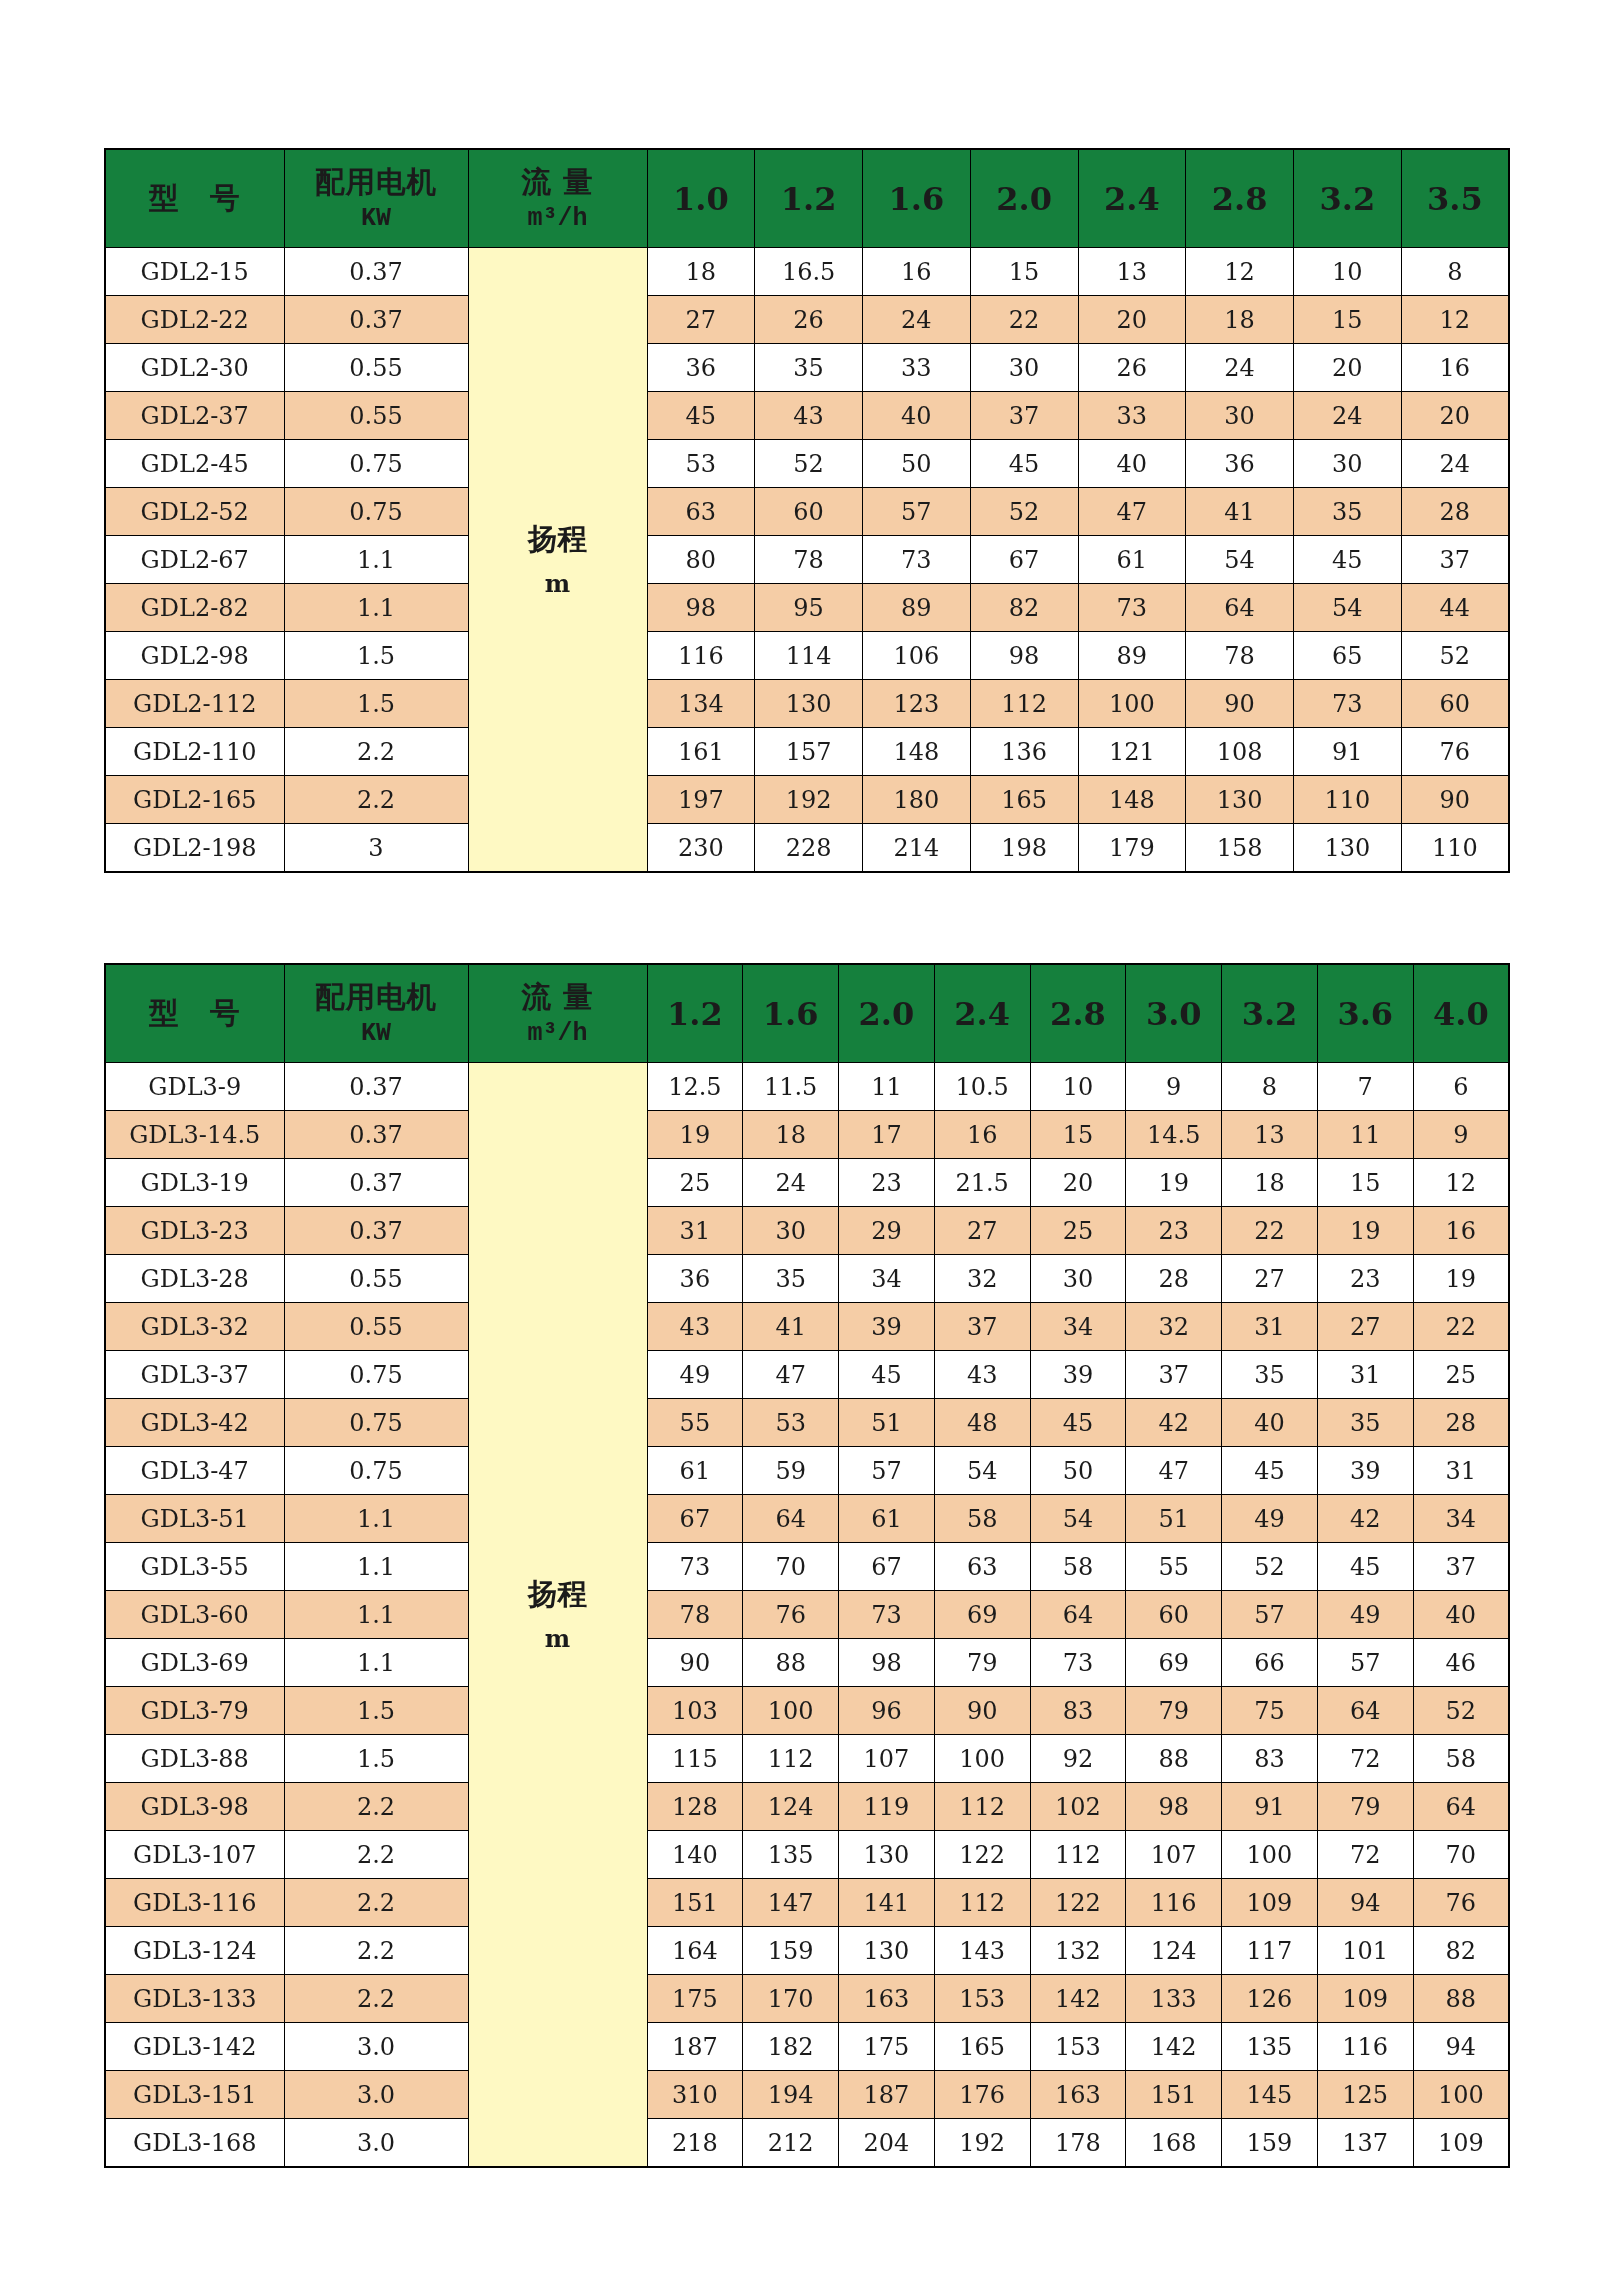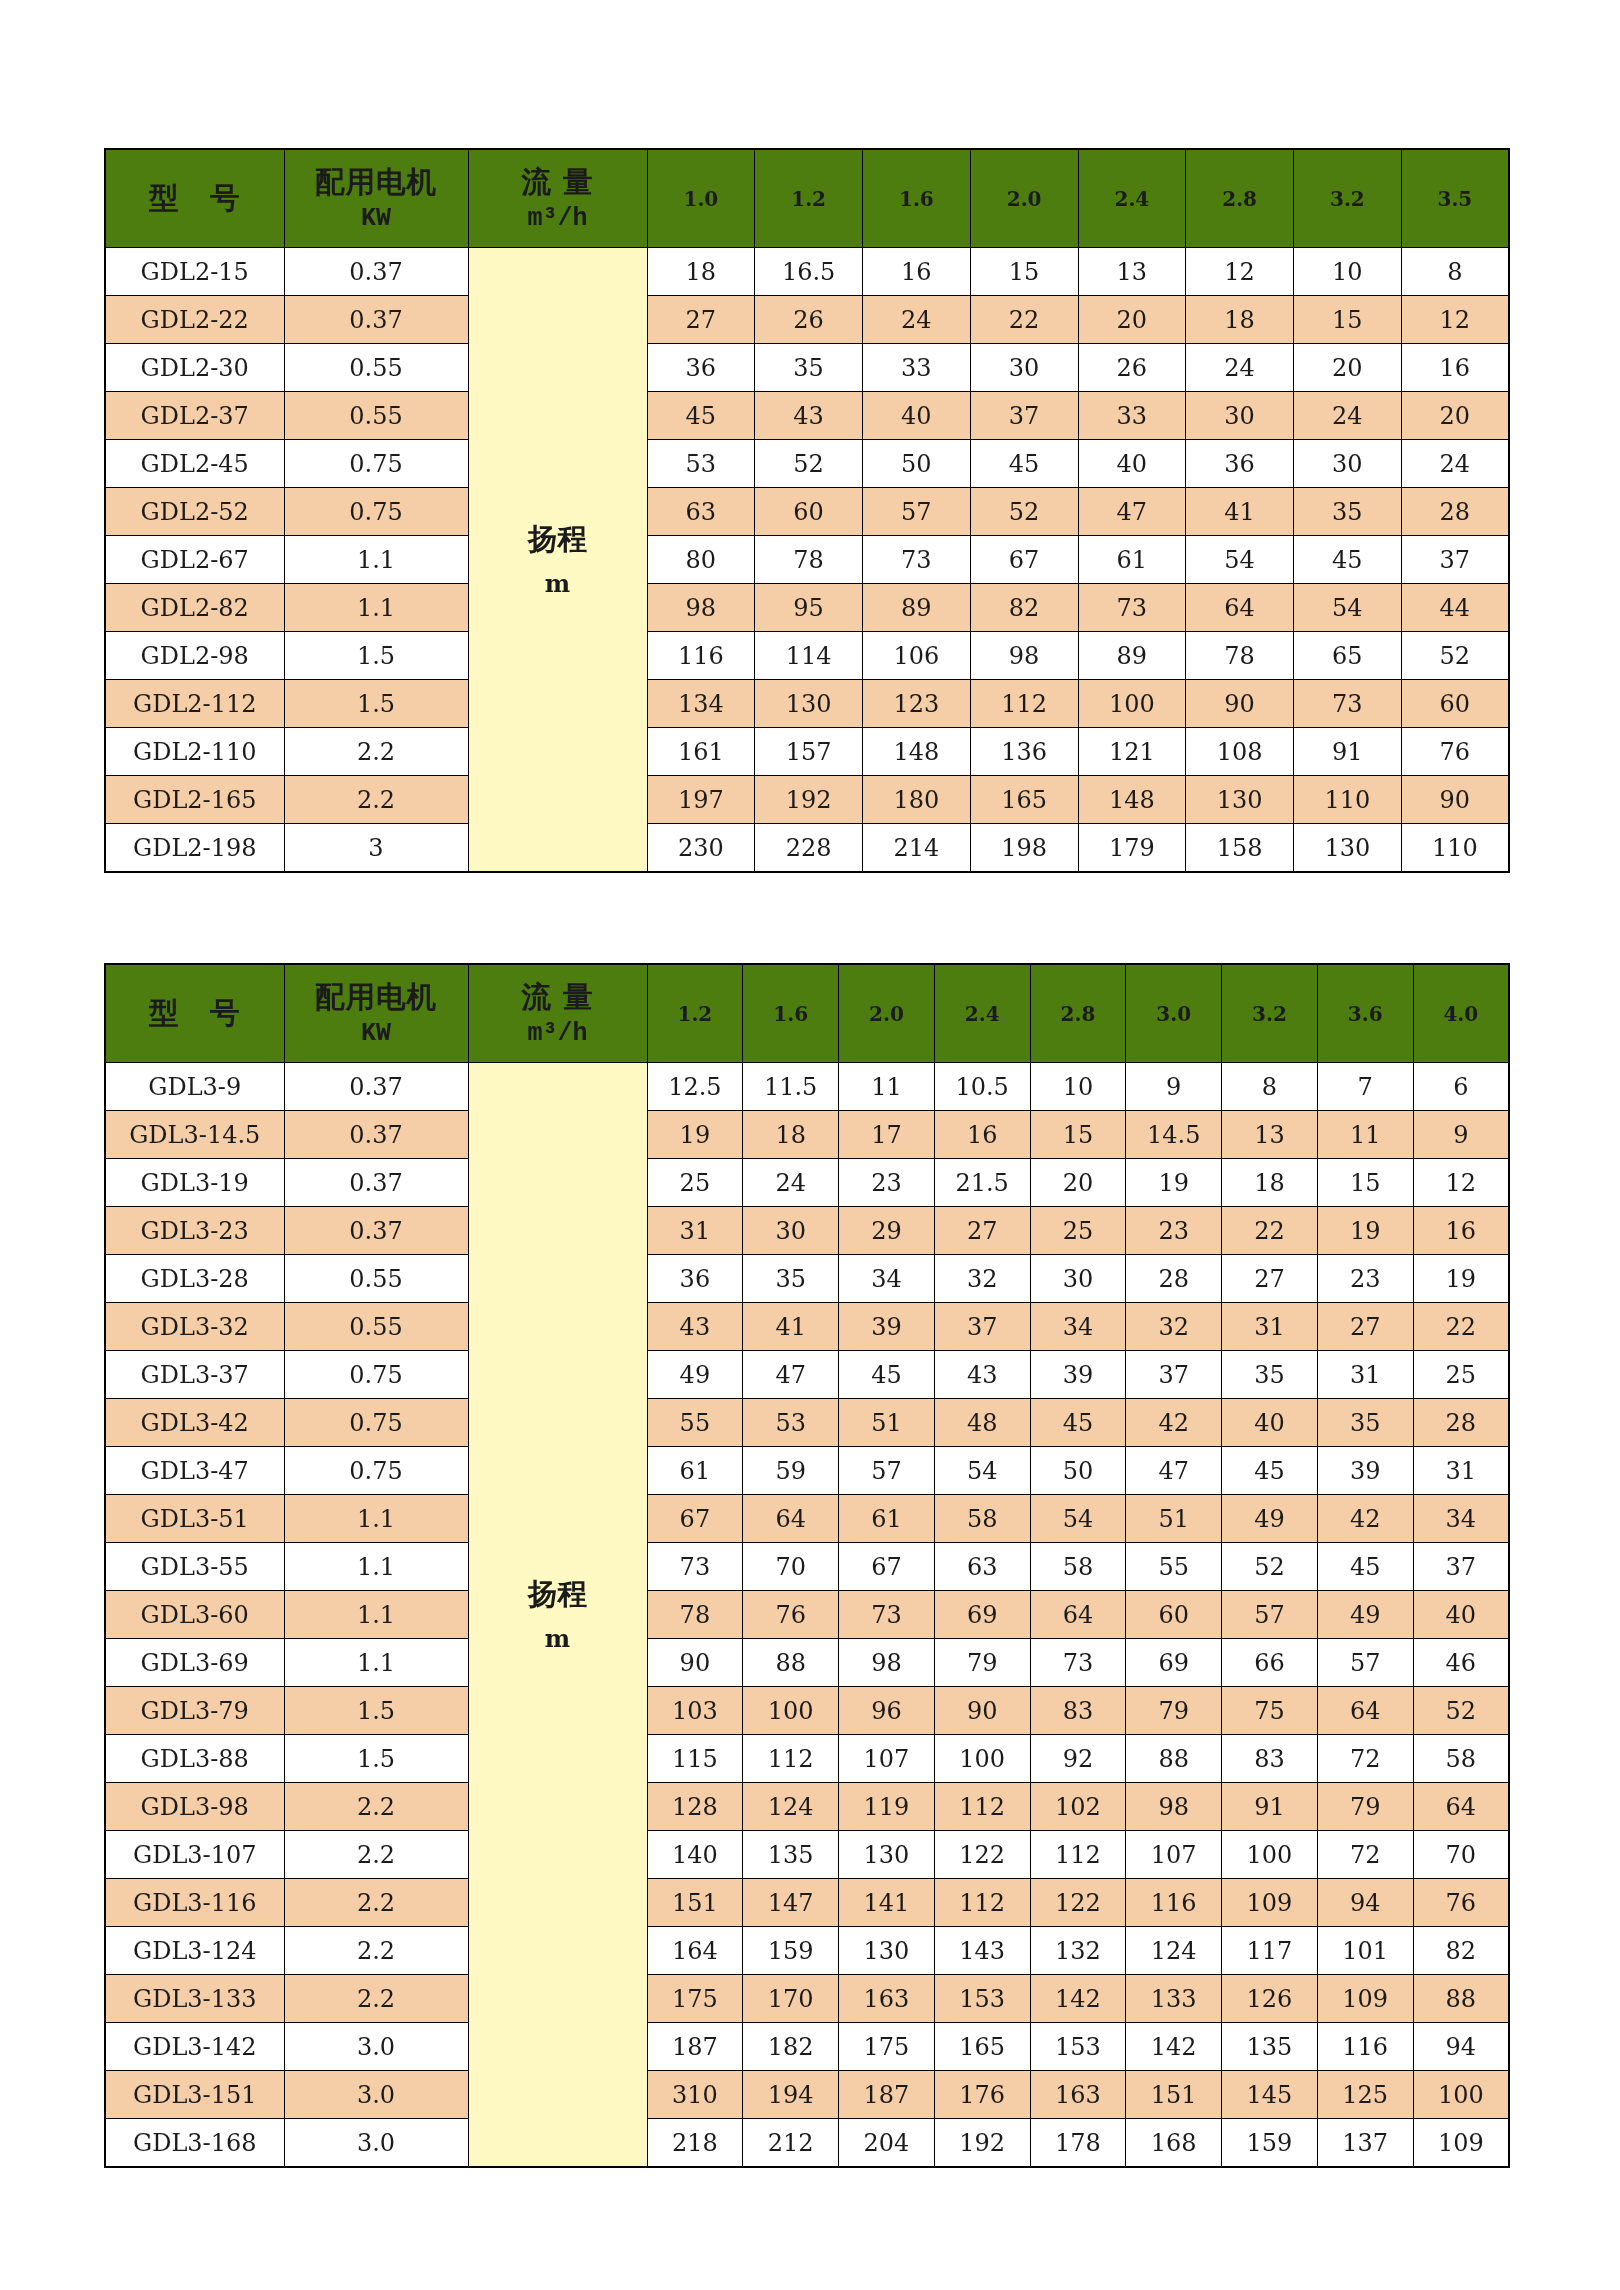--- a/index.html
+++ b/index.html
@@ -13,30 +13,30 @@
     position:absolute;left:104px;width:1406px;
     border-collapse:collapse;table-layout:fixed;
     border:2.7px solid #000;
   }
   #table-0{top:148px;}
   #table-1{top:963px;}
   .pump-table th,.pump-table td{
     border:1.8px solid #000;padding:0;overflow:hidden;
   }
   .pump-table thead th{
-    height:97px;background:#4d7c0f;
+    height:97px;background:#15803d;
     vertical-align:middle;text-align:center;
   }
   .pump-table td{
     height:47px;vertical-align:middle;text-align:center;
     font-size:24px;
   }
   .h-cn{font-size:29.6px;font-weight:bold;line-height:1.3;letter-spacing:0.9px;}
   .h-sub{font-size:25px;font-weight:bold;line-height:1.2;margin-top:1.8px;font-family:Liberation Mono, monospace;}
-  .h-val{font-size:20px;font-weight:bold;}
+  .h-val{font-size:32px;font-weight:bold;}
   .c-model{text-align:left;padding-left:21.5px;font-size:23px;}
   .c-kw{font-size:23px;}
   .shade{background:#F5CDA6;}
   .c-merge{background:#fef9c3;vertical-align:middle;text-align:center;}
   .merge-cn{font-size:29.6px;font-weight:bold;line-height:1.2;}
   .merge-sub{font-size:24px;font-weight:bold;margin-top:14.3px;line-height:1.1;}
 </style>
 </head>
 <body>
 

